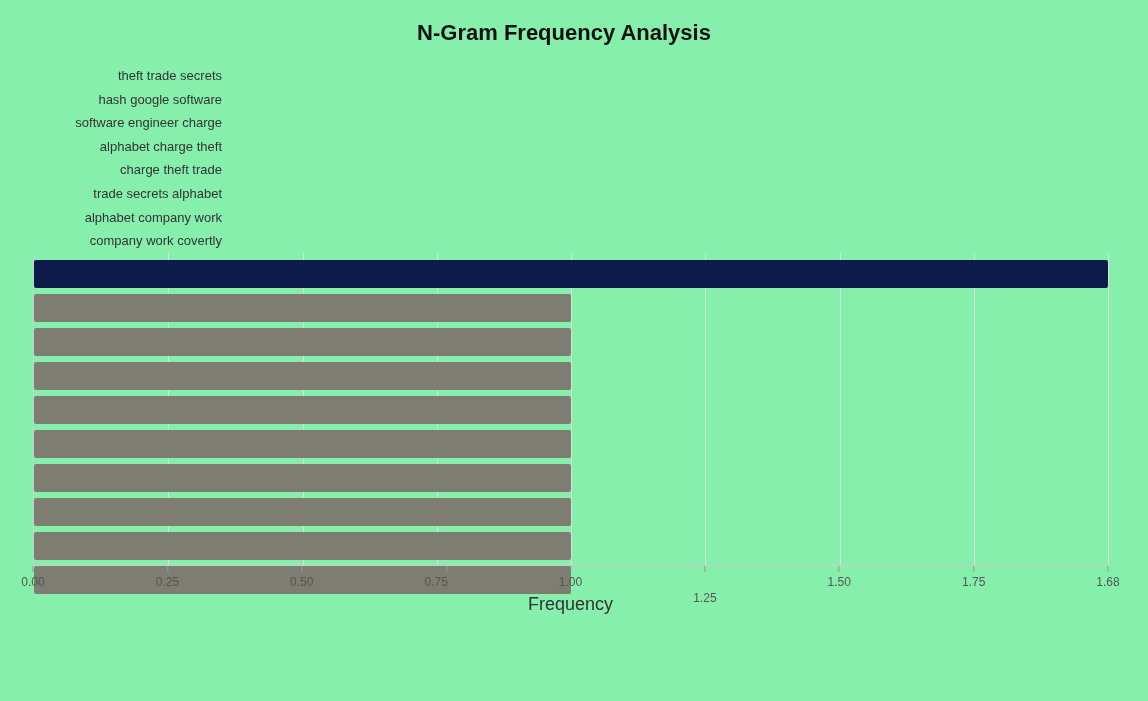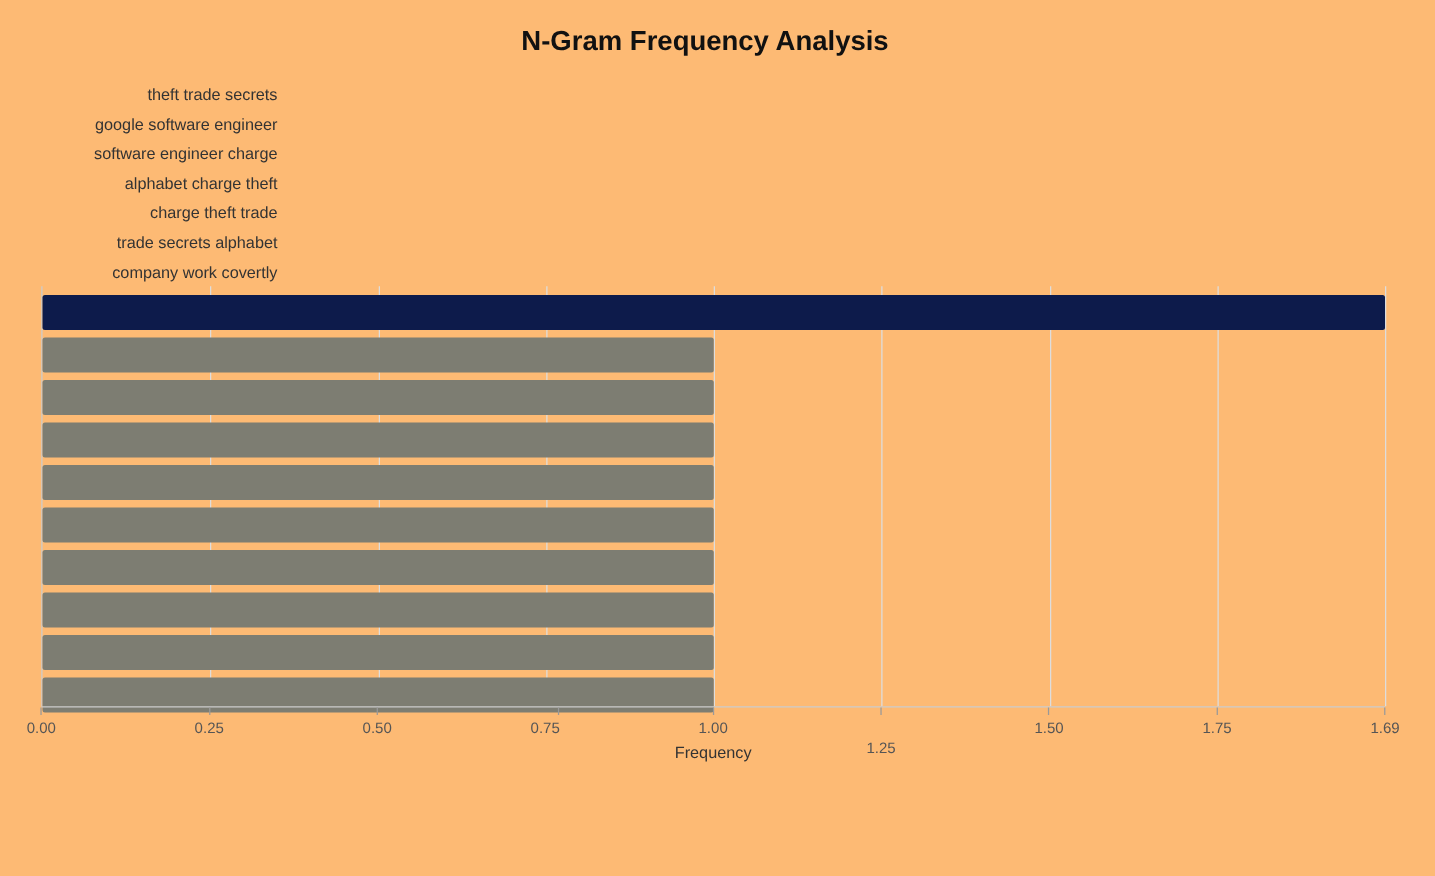--- a/index.html
+++ b/index.html
@@ -6,21 +6,21 @@
     body {
       background: #f5f5f5;
       font-family: Arial, sans-serif;
       width: 1148px;
       height: 701px;
       overflow: hidden;
     }
     .chart-container {
       width: 1148px;
       height: 701px;
-      background: #fdba74;
+      background: #86efac;
       padding: 20px 40px 60px 20px;
       position: relative;
     }
     .chart-title {
       text-align: center;
       font-size: 22px;
       font-weight: bold;
       color: #111;
       margin-bottom: 18px;
     }
@@ -114,38 +114,39 @@
       height: 6px;
       background: #999;
     }
     .x-tick-label {
       font-size: 12px;
       color: #555;
       margin-top: 3px;
     }
     .x-axis-title {
       text-align: center;
-      font-size: 13px;
+      font-size: 18px;
       color: #333;
       margin-top: 28px;
     }
   </style>
 </head>
 <body>
 
 <div class="chart-container">
   <div class="chart-title">N-Gram Frequency Analysis</div>
   <div class="chart-area">
     <div class="y-axis-labels" id="y-labels">
         <div class="y-label">theft trade secrets</div>
-        <div class="y-label">google software engineer</div>
+        <div class="y-label">hash google software</div>
         <div class="y-label">software engineer charge</div>
         <div class="y-label">alphabet charge theft</div>
         <div class="y-label">charge theft trade</div>
         <div class="y-label">trade secrets alphabet</div>
+        <div class="y-label">alphabet company work</div>
         <div class="y-label">company work covertly</div>
       </div>
     <div class="bars-and-xaxis">
       <div class="bars-area">
           <div class="grid-line" style="left: 100%;"></div>
           <div class="grid-line" style="left: 87.5%;"></div>
           <div class="grid-line" style="left: 75%;"></div>
           <div class="grid-line" style="left: 62.5%;"></div>
           <div class="grid-line" style="left: 50%;"></div>
           <div class="grid-line" style="left: 37.5%;"></div>
@@ -214,20 +215,20 @@
             <div class="x-tick" style="left: 75%;">
               <div class="x-tick-line"></div>
               <div class="x-tick-label">1.50</div>
             </div>
             <div class="x-tick" style="left: 87.5%;">
               <div class="x-tick-line"></div>
               <div class="x-tick-label">1.75</div>
             </div>
             <div class="x-tick" style="left: 100%;">
               <div class="x-tick-line"></div>
-              <div class="x-tick-label">1.69</div>
+              <div class="x-tick-label">1.68</div>
             </div>
           </div>
         <div class="x-axis-title">Frequency</div>
       </div>
     </div>
   </div>
 </div>
 
 </body></html>

